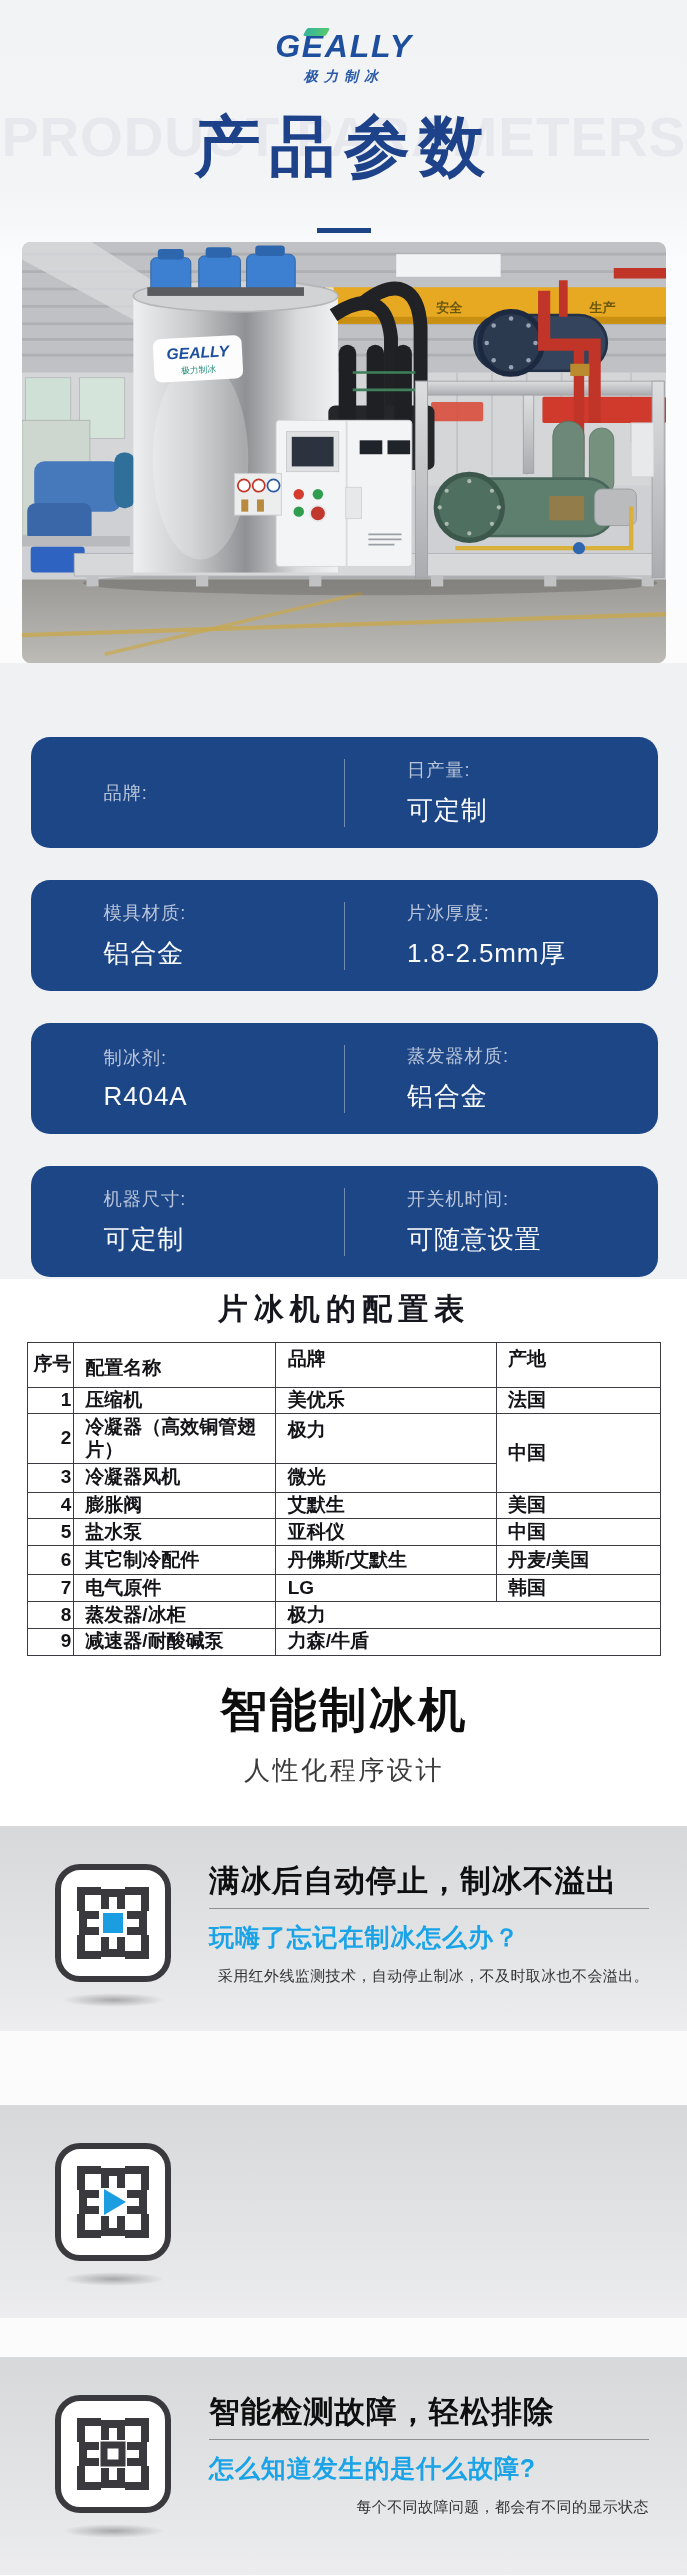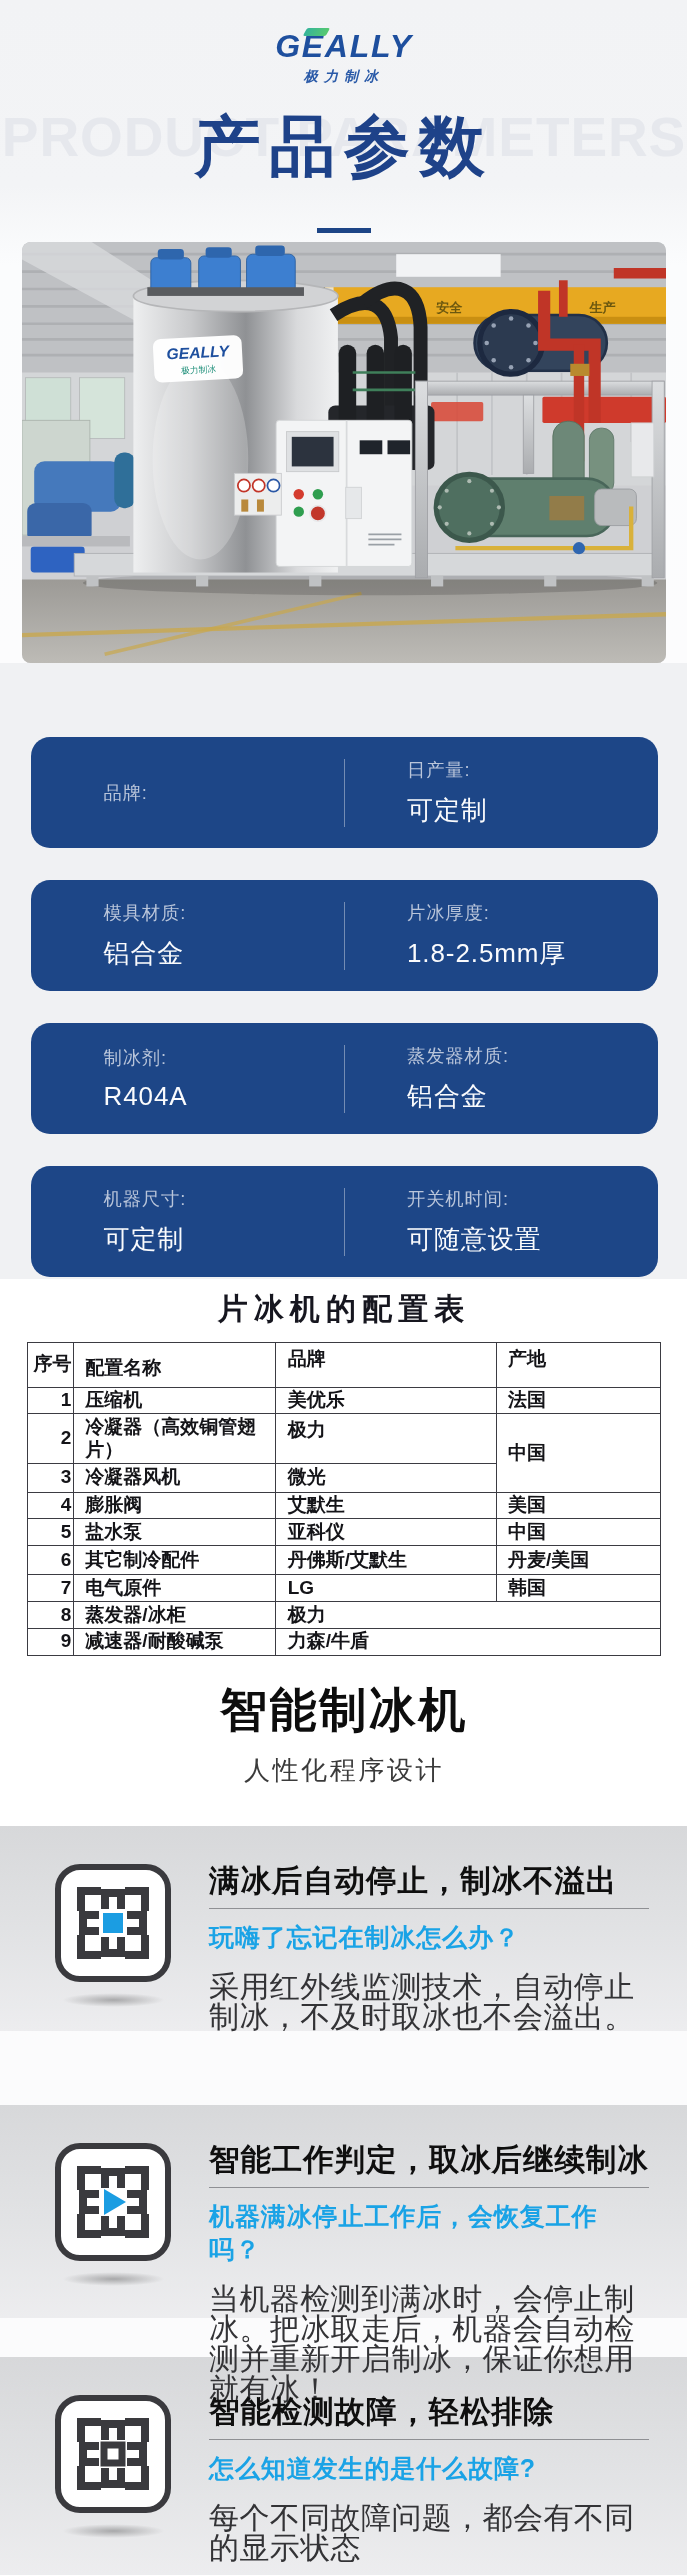--- a/index.html
+++ b/index.html
@@ -68,21 +68,21 @@
   .f-gap2 { height:39px; background:#fbfbfc; }
   .f-b1 { height:205px; } .f-b2 { height:213px; } .f-b3 { height:218px; }
   .f-iconcol { width:122px; flex:none; }
   .f-icon { width:122px; height:120px; }
   .f-shadow { width:103px; height:14px; margin:7px auto 0; border-radius:50%;
     background:radial-gradient(ellipse at center, rgba(0,0,0,0.28) 0%, rgba(0,0,0,0) 70%); }
   .f-text { margin-left:35px; flex:1; }
   .f-title { font-size:30.5px; font-weight:900; color:#0f0f0f; line-height:1.15; letter-spacing:0.9px; }
   .f-line { height:1.7px; background:#8f9094; margin:9.6px 0 11.3px; }
   .f-question { font-size:25px; font-weight:900; color:#1aa3e6; letter-spacing:0.9px; }
-  .f-desc { margin-top:18px; font-size:30px; color:#333336; line-height:30px; letter-spacing:0.4px; }
+  .f-desc { margin-top:7px; font-size:15px; color:#333336; line-height:30px; letter-spacing:0.4px;text-align:right; }
 </style>
 </head>
 <body>
 
 <div class="page">
 
   <div class="sec-hero">
     <div class="logo-wrap">
       <div class="logo-main">
         <span class="logo-accent"></span>
@@ -441,26 +441,20 @@
           <path d="M46,52 H30 V68 H46"></path>
             <path d="M74,52 H90 V68 H74"></path>
           <path d="M28,72 V92 H48"></path>
             <path d="M52,74 V90 H68 V74"></path>
             <path d="M92,72 V92 H72"></path>
         </g>
         <polygon points="51,47 51,73 73,60" fill="#1b9de2"></polygon>
       </svg>
       <div class="f-shadow"></div>
     </div>
-    <div class="f-text">
-      <div class="f-title">智能工作判定，取冰后继续制冰</div>
-      <div class="f-line"></div>
-      <div class="f-question">机器满冰停止工作后，会恢复工作吗？</div>
-      <div class="f-desc">当机器检测到满冰时，会停止制冰。把冰取走后，机器会自动检测并重新开启制冰，保证你想用就有冰！</div>
-    </div>
   </div>
 
   <div class="f-gap2"></div>
 
   <div class="feature f-b3">
     <div class="f-iconcol">
       <svg class="f-icon" viewBox="0 0 120 120">
         <rect x="5" y="4" width="110" height="112" rx="22" fill="#ffffff" stroke="#3a3a3e" stroke-width="6"></rect>
         <g fill="none" stroke="#3a3a3e" stroke-width="8">
           <path d="M48,28 H28 V48"></path>

